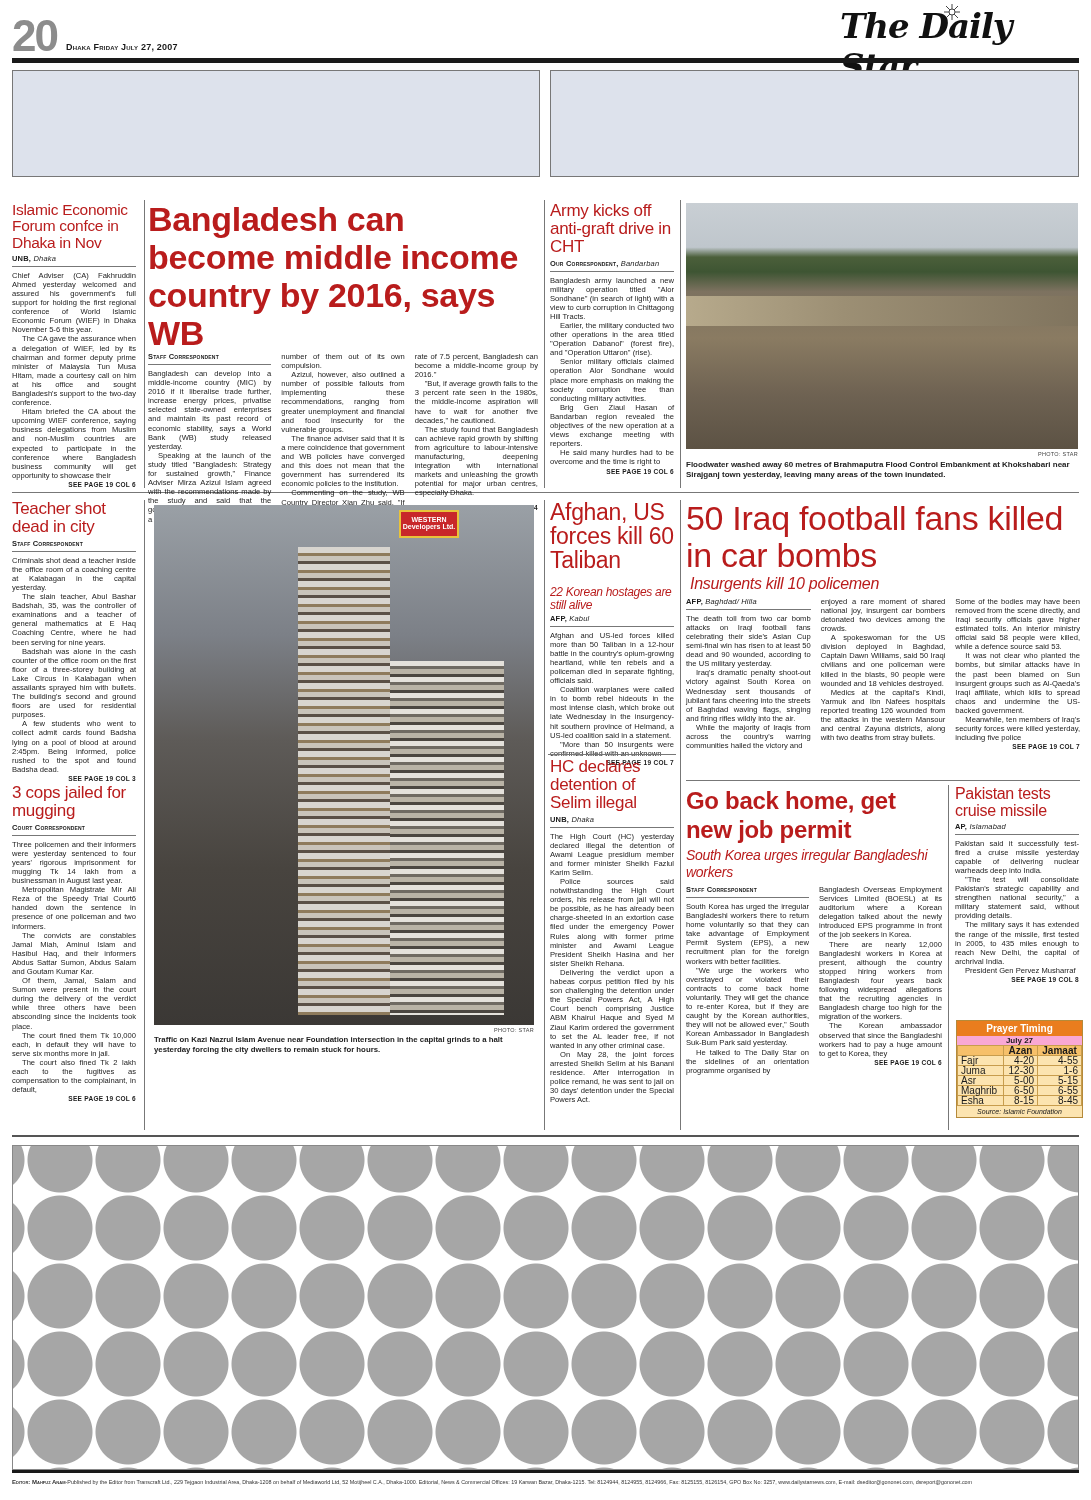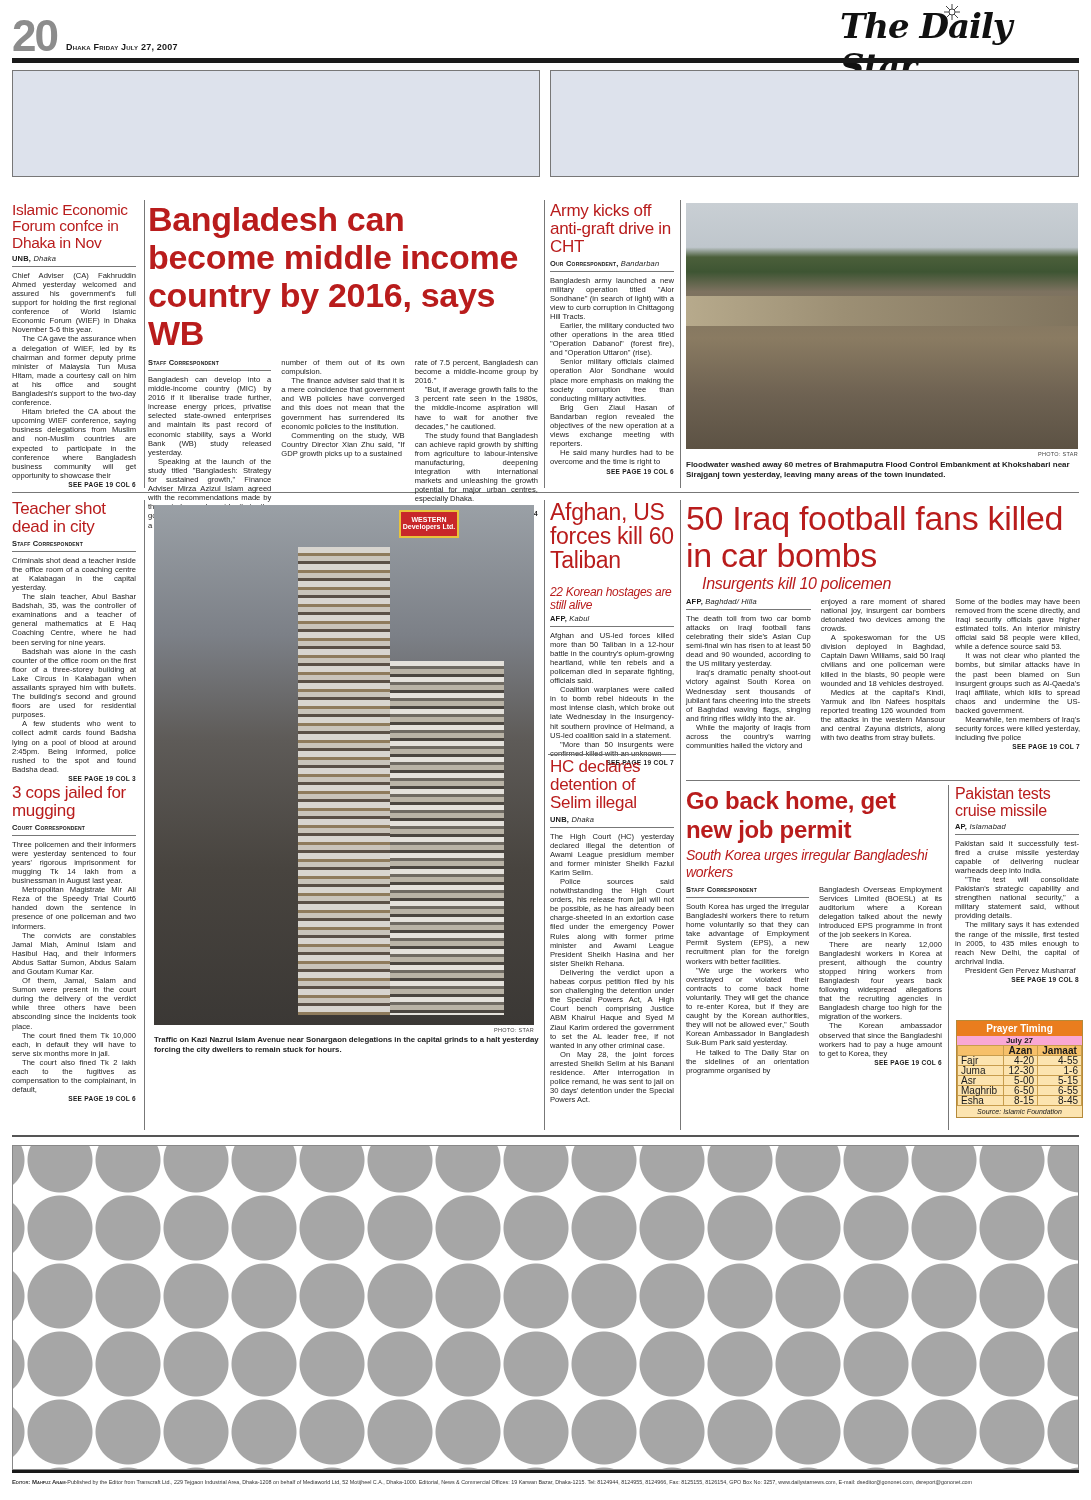--- a/index.html
+++ b/index.html
@@ -76,32 +76,33 @@
   <div class="byline"><span>UNB,</span> <i>Dhaka</i></div>
   <div class="body">
     <p>Chief Adviser (CA) Fakhruddin Ahmed yesterday welcomed and assured his government's full support for holding the first regional conference of World Islamic Economic Forum (WIEF) in Dhaka November 5-6 this year.</p>
     <p>The CA gave the assurance when a delegation of WIEF, led by its chairman and former deputy prime minister of Malaysia Tun Musa Hitam, made a courtesy call on him at his office and sought Bangladesh's support to the two-day conference.</p>
     <p>Hitam briefed the CA about the upcoming WIEF conference, saying business delegations from Muslim and non-Muslim countries are expected to participate in the conference where Bangladesh business community will get opportunity to showcase their</p>
   </div>
   <div class="see">SEE PAGE 19 COL 6</div>
 </div>
 
 <div class="abs" style="left:148px;top:200px;width:390px">
-  <div class="hl" style="font-size:34px;font-weight:bold;line-height:38px;margin-bottom:6px">Bangladesh can become middle income country by 2016, says WB</div>
+  <div class="hl" style="font-size:34px;font-weight:bold;line-height:38px;">Bangladesh can become middle income country by 2016, says WB</div>
   <div class="cols">
     <div>
       <div class="byline">Staff Correspondent</div>
       <div class="body">
         <p>Bangladesh can develop into a middle-income country (MIC) by 2016 if it liberalise trade further, increase energy prices, privatise selected state-owned enterprises and maintain its past record of economic stability, says a World Bank (WB) study released yesterday.</p>
         <p>Speaking at the launch of the study titled "Bangladesh: Strategy for sustained growth," Finance Adviser Mirza Azizul Islam agreed with the recommendations made by the study and said that the government is already implementing a</p>
       </div>
     </div>
     <div>
       <div class="body">
         <p style="text-indent:0">number of them out of its own compulsion.</p>
+        <p>Azizul, however, also outlined a number of possible fallouts from implementing these recommendations, ranging from greater unemployment and financial and food insecurity for the vulnerable groups.</p>
         <p>The finance adviser said that it is a mere coincidence that government and WB policies have converged and this does not mean that the government has surrendered its economic policies to the institution.</p>
         <p>Commenting on the study, WB Country Director Xian Zhu said, "If GDP growth picks up to a sustained</p>
       </div>
     </div>
     <div>
       <div class="body">
         <p style="text-indent:0">rate of 7.5 percent, Bangladesh can become a middle-income group by 2016."</p>
         <p>"But, if average growth fails to the 3 percent rate seen in the 1980s, the middle-income aspiration will have to wait for another five decades," he cautioned.</p>
         <p>The study found that Bangladesh can achieve rapid growth by shifting from agriculture to labour-intensive manufacturing, deepening integration with international markets and unleashing the growth potential for major urban centres, especially Dhaka.</p>
       </div>
@@ -154,21 +155,21 @@
   </div>
   <div class="see">SEE PAGE 19 COL 6</div>
 </div>
 
 <div class="abs photo-traffic">
   <div class="abs" style="left:38%;top:8%;width:24%;height:90%;background:repeating-linear-gradient(180deg,#d8d5cf 0 6px,#8e7b5c 6px 9px,#c9c4ba 9px 14px,#5a5046 14px 17px)"></div>
   <div class="abs" style="left:62%;top:30%;width:30%;height:68%;background:repeating-linear-gradient(180deg,#e4e1db 0 5px,#6f6a62 5px 8px,#b9b3a6 8px 13px,#4b4640 13px 16px)"></div>
   <div class="abs" style="left:245px;top:5px;width:60px;height:28px;background:#c8272a;color:#fff;font-size:7px;font-weight:bold;text-align:center;padding-top:4px;border:2px solid #e8c33a">WESTERN Developers Ltd.</div>
 </div>
 <div class="abs credit" style="left:154px;top:1027px;width:380px">PHOTO: STAR</div>
-<div class="abs caption" style="left:154px;top:1035px;width:386px;font-size:7.8px">Traffic on Kazi Nazrul Islam Avenue near Sonargaon delegations in the capital grinds to a halt yesterday forcing the city dwellers to remain stuck for hours.</div>
+<div class="abs caption" style="left:154px;top:1035px;width:386px;font-size:7.8px">Traffic on Kazi Nazrul Islam Avenue near Foundation intersection in the capital grinds to a halt yesterday forcing the city dwellers to remain stuck for hours.</div>
 
 <div class="abs" style="left:550px;top:500px;width:124px">
   <div class="hl" style="font-size:23px;margin-bottom:14px">Afghan, US forces kill 60 Taliban</div>
   <div class="hl" style="font-size:12px;font-style:italic;margin-bottom:2px">22 Korean hostages are still alive</div>
   <div class="byline"><span>AFP,</span> <i>Kabul</i></div>
   <div class="body">
     <p>Afghan and US-led forces killed more than 50 Taliban in a 12-hour battle in the country's opium-growing heartland, while ten rebels and a policeman died in separate fighting, officials said.</p>
     <p>Coalition warplanes were called in to bomb rebel hideouts in the most intense clash, which broke out late Wednesday in the insurgency-hit southern province of Helmand, a US-led coalition said in a statement.</p>
     <p>"More than 50 insurgents were confirmed killed with an unknown</p>
   </div>
@@ -182,21 +183,21 @@
   <div class="body">
     <p>The High Court (HC) yesterday declared illegal the detention of Awami League presidium member and former minister Sheikh Fazlul Karim Selim.</p>
     <p>Police sources said notwithstanding the High Court orders, his release from jail will not be possible, as he has already been charge-sheeted in an extortion case filed under the emergency Power Rules along with former prime minister and Awami League President Sheikh Hasina and her sister Sheikh Rehana.</p>
     <p>Delivering the verdict upon a habeas corpus petition filed by his son challenging the detention under the Special Powers Act, A High Court bench comprising Justice ABM Khairul Haque and Syed M Ziaul Karim ordered the government to set the AL leader free, if not wanted in any other criminal case.</p>
     <p>On May 28, the joint forces arrested Sheikh Selim at his Banani residence. After interrogation in police remand, he was sent to jail on 30 days' detention under the Special Powers Act.</p>
   </div>
 </div>
 
 <div class="abs" style="left:686px;top:500px;width:394px">
   <div class="hl" style="font-size:34px;line-height:37px">50 Iraq football fans killed in car bombs</div>
-  <div class="hl" style="font-size:16px;font-style:italic;margin:2px 16px 4px">Insurgents kill 10 policemen</div>
+  <div class="hl" style="font-size:16px;font-style:italic;margin:2px 4px 4px">Insurgents kill 10 policemen</div>
   <div class="cols">
     <div>
       <div class="byline"><span>AFP,</span> <i>Baghdad/ Hilla</i></div>
       <div class="body">
         <p>The death toll from two car bomb attacks on Iraqi football fans celebrating their side's Asian Cup semi-final win has risen to at least 50 dead and 90 wounded, according to the US military yesterday.</p>
         <p>Iraq's dramatic penalty shoot-out victory against South Korea on Wednesday sent thousands of jubilant fans cheering into the streets of Baghdad waving flags, singing and firing rifles wildly into the air.</p>
         <p>While the majority of Iraqis from across the country's warring communities hailed the victory and</p>
       </div>
     </div>
     <div>

